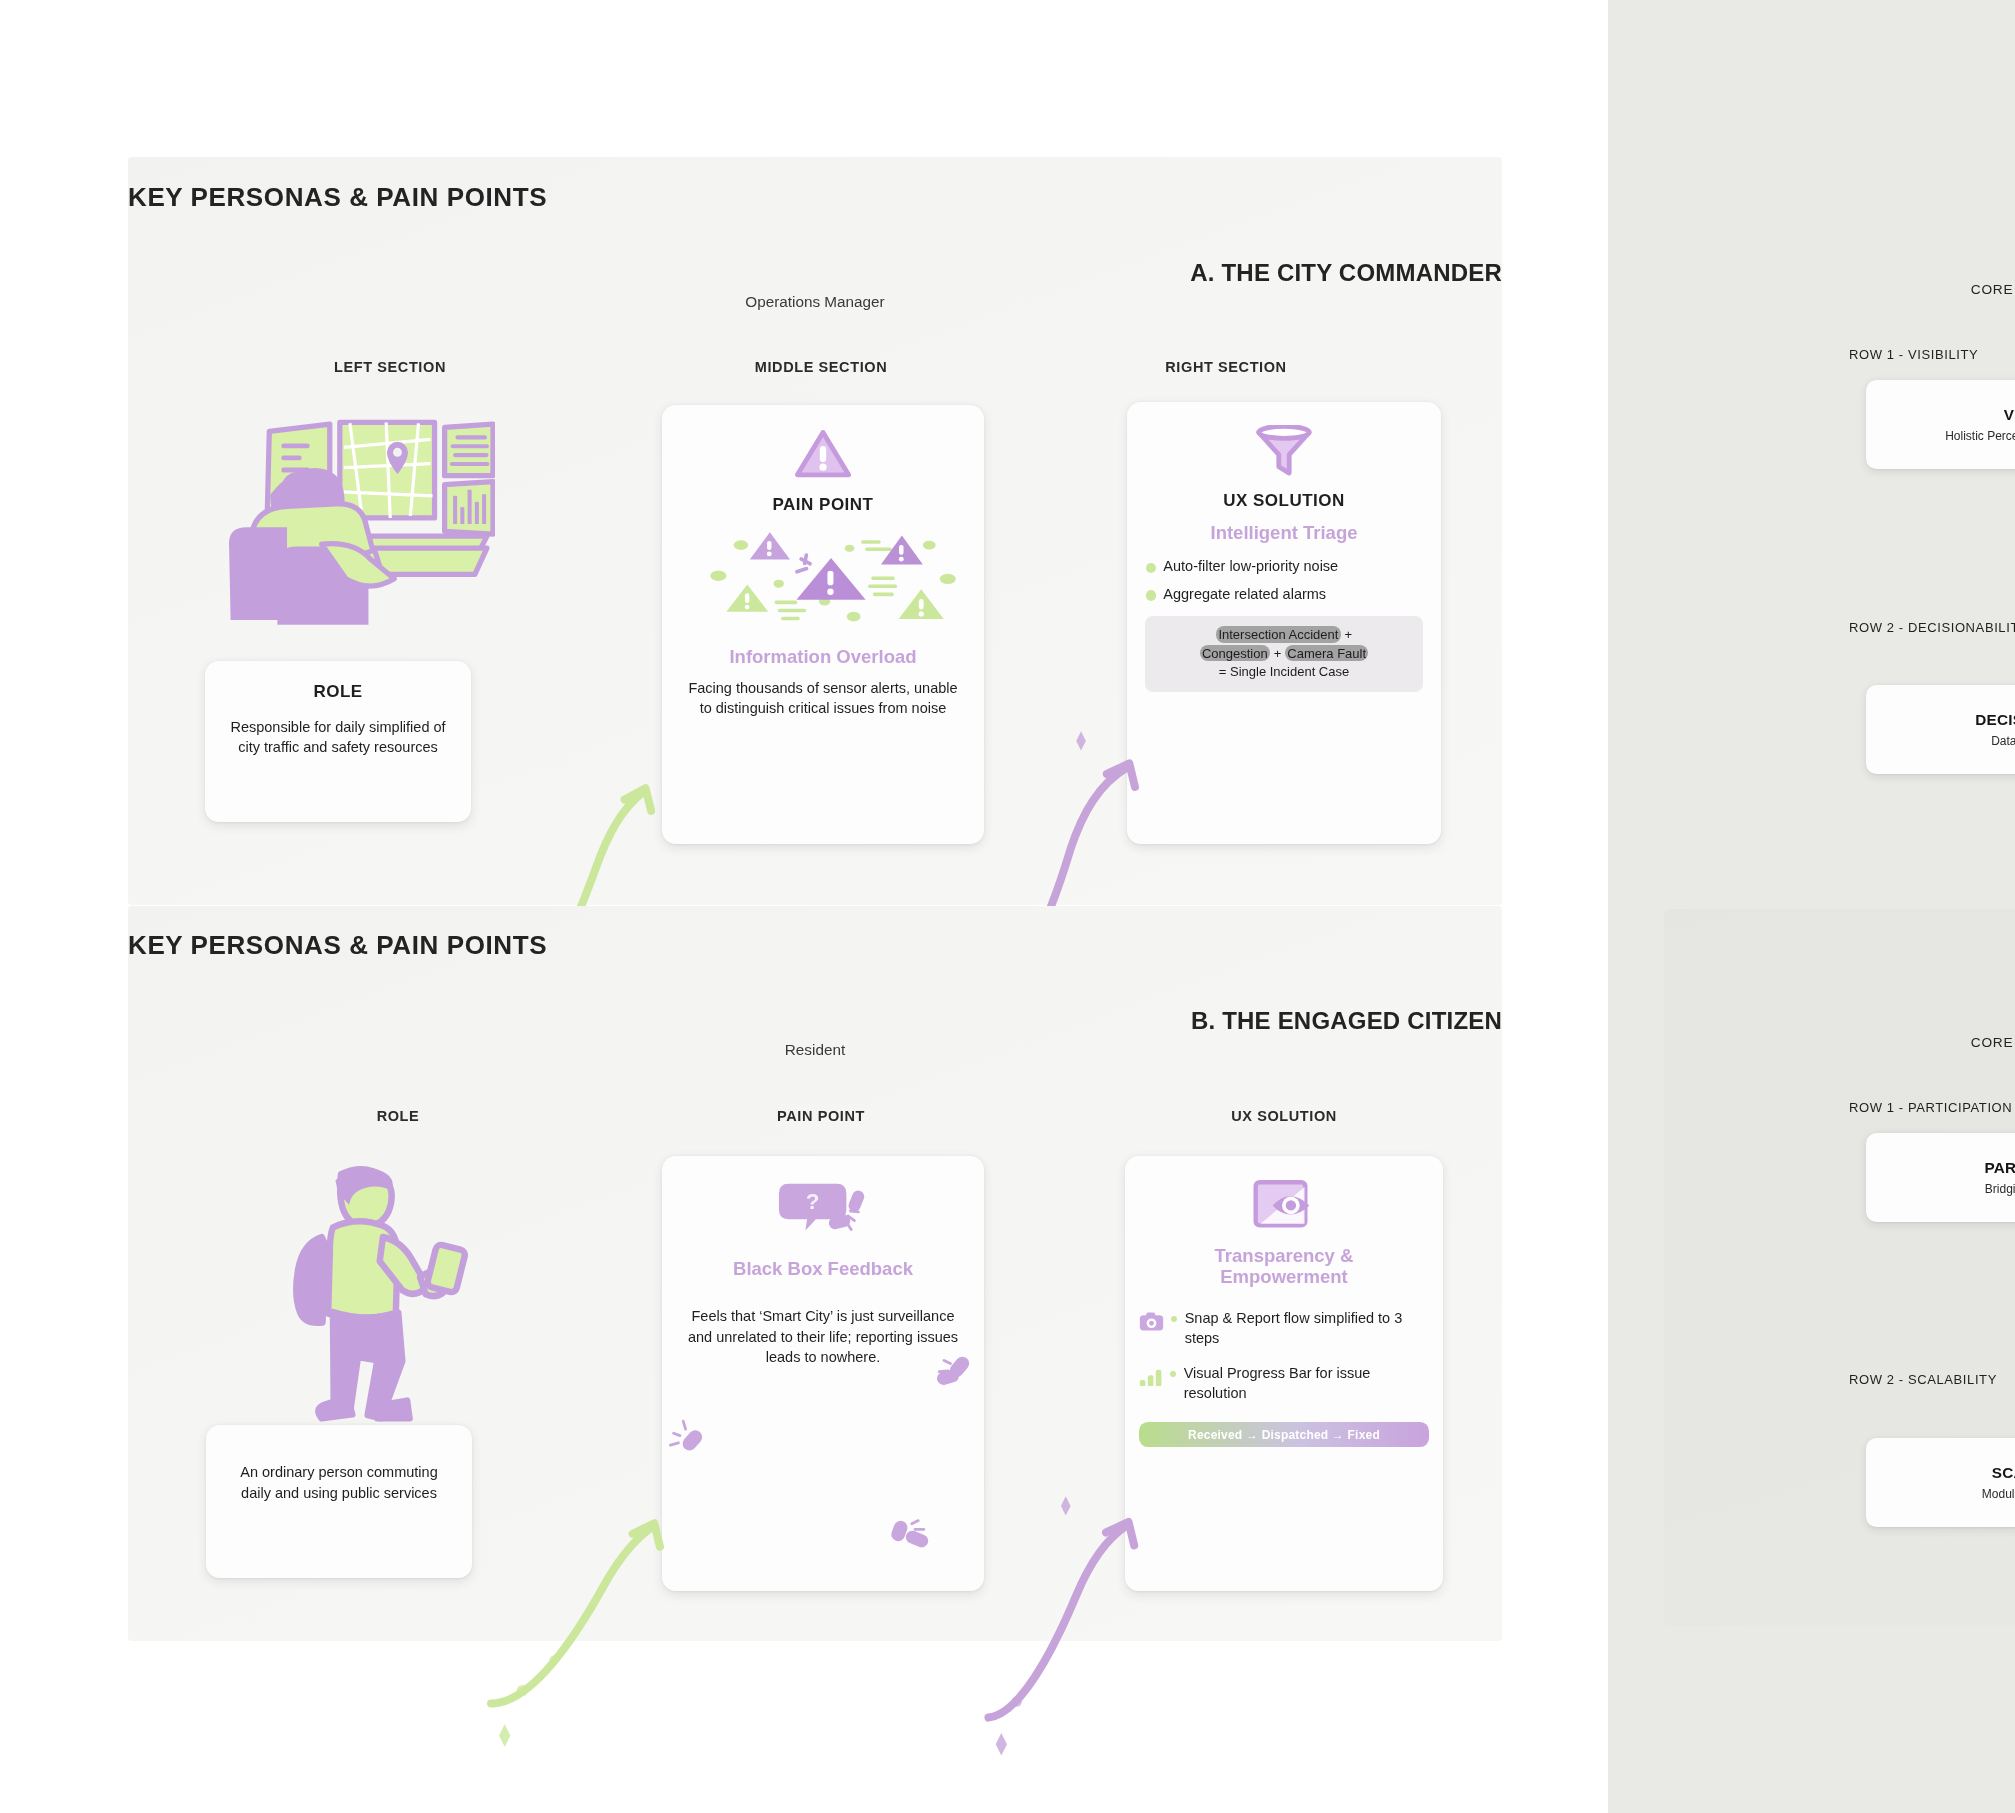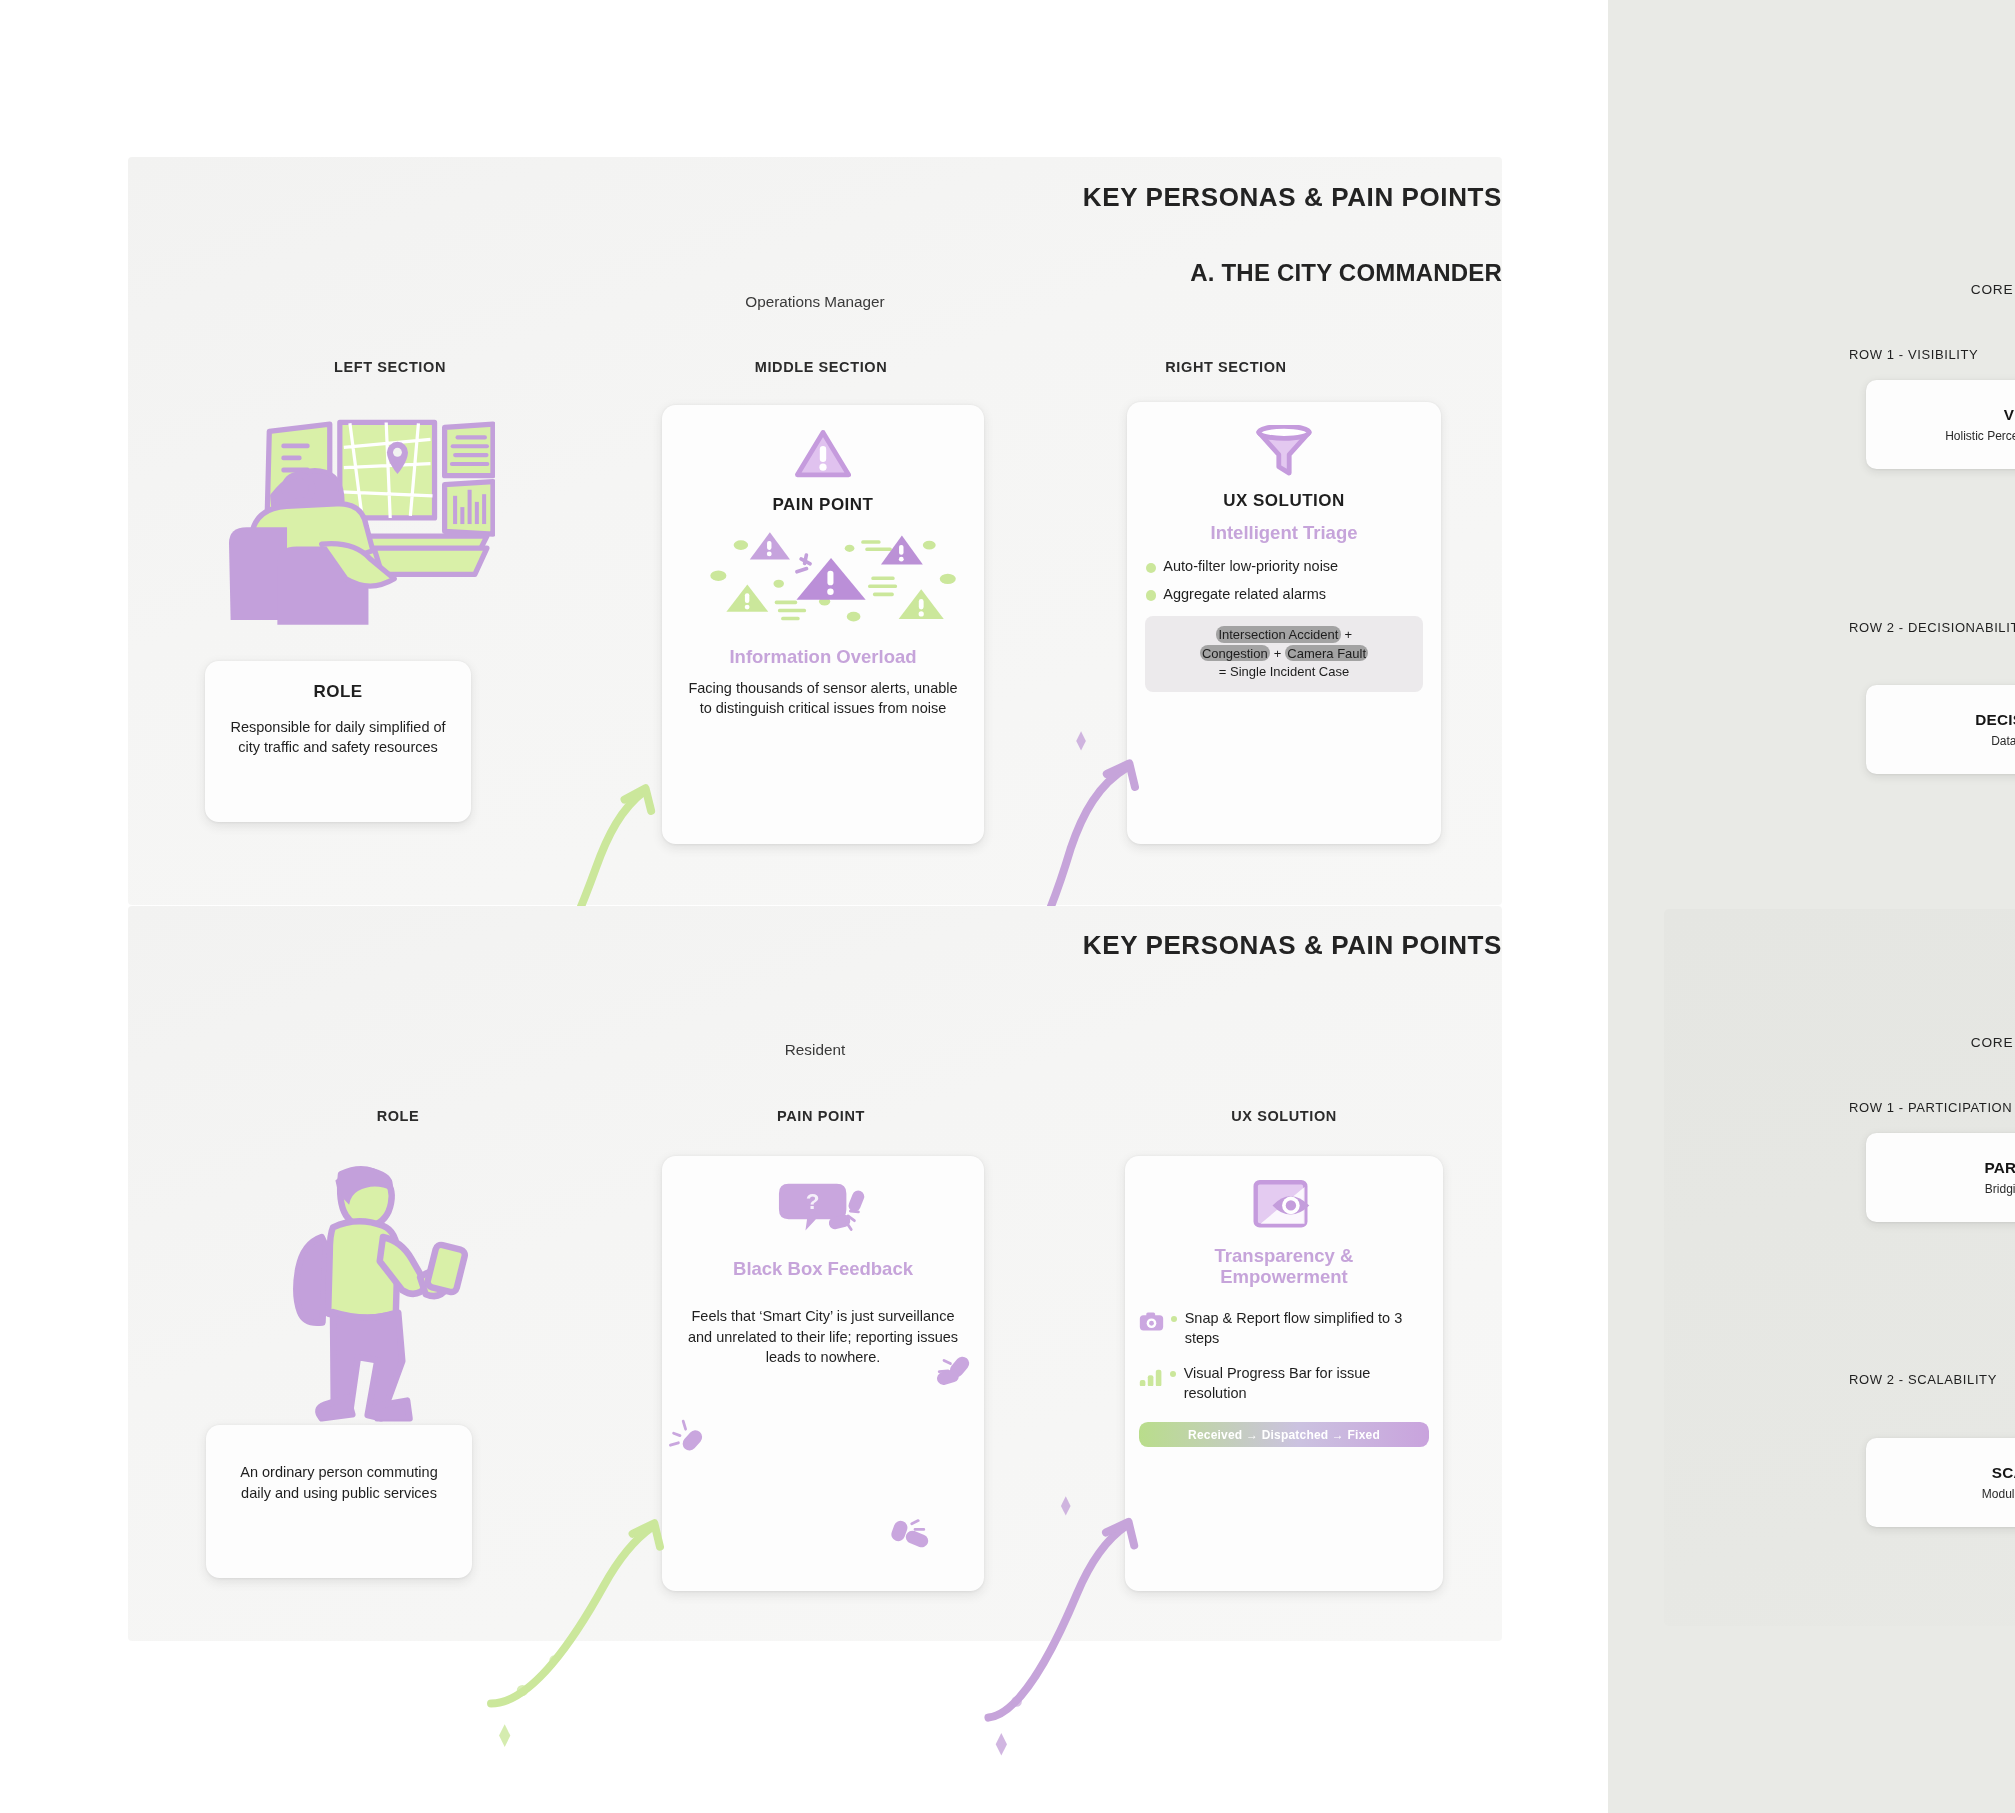--- a/index.html
+++ b/index.html
@@ -21,21 +21,21 @@
     position: absolute;
     left: 128px;
     width: 1374px;
     background: linear-gradient(160deg,#f2f2f1 0%,#f5f5f4 40%,#f7f7f6 100%);
     border-radius: 4px;
   }
   #persona-a { top: 157px;  height: 748px; }
   #persona-b { top: 906px; height: 735px; }
 
   .persona-title {
-    text-align: right;
+    text-align: left;
     font-size: 26px;
     font-weight: 700;
     letter-spacing: 0.6px;
     color: #232323;
     font-family: "Liberation Sans", sans-serif;
   }
   .persona-name {
     text-align: right;
     font-size: 24px;
     font-weight: 700;
@@ -304,20 +304,21 @@
         <circle cx="100" cy="660" r="14" fill="#c6a4da" opacity=".7"></circle>
         <circle cx="166" cy="520" r="11" fill="#c6a4da" opacity=".7"></circle>
         <path d="M56 766 l14 -30 l14 30 l-14 30z" fill="#c6a4da" opacity=".8"></path>
         <path d="M264 52 l12 -24 l12 24 l-12 24z" fill="#c6a4da" opacity=".8"></path>
       </svg>
     </div>
 
     <div class="persona-card" id="persona-b">
 
       <div class="persona-title" style="position:absolute;top:24px;left:0;width:100%">KEY PERSONAS &amp; PAIN POINTS</div>
+      <div class="persona-name" style="position:absolute;top:101px;left:0;width:100%">B. THE ENGAGED CITIZEN</div>
       <div class="persona-role-sub" style="position:absolute;top:135px;left:0;width:100%">Resident</div>
 
       <div class="col-head" style="position:absolute;top:202px;left:121px;width:298px">ROLE</div>
       <div class="col-head" style="position:absolute;top:202px;left:540px;width:306px">PAIN POINT</div>
       <div class="col-head" style="position:absolute;top:202px;left:999px;width:314px">UX SOLUTION</div>
 
       <div style="position:absolute;left:121px;top:252px;width:226px;height:266px">
         <svg viewBox="0 0 560 660" width="226" height="266">
           <g stroke="#c3a0db" stroke-width="16" stroke-linejoin="round" stroke-linecap="round">
             <path d="M228 40 q60 -28 104 8 q28 24 20 64 q-8 44 -46 56 q-42 12 -66 -26 q-20 -32 -12 -102z" fill="#d9f0a8"></path>

